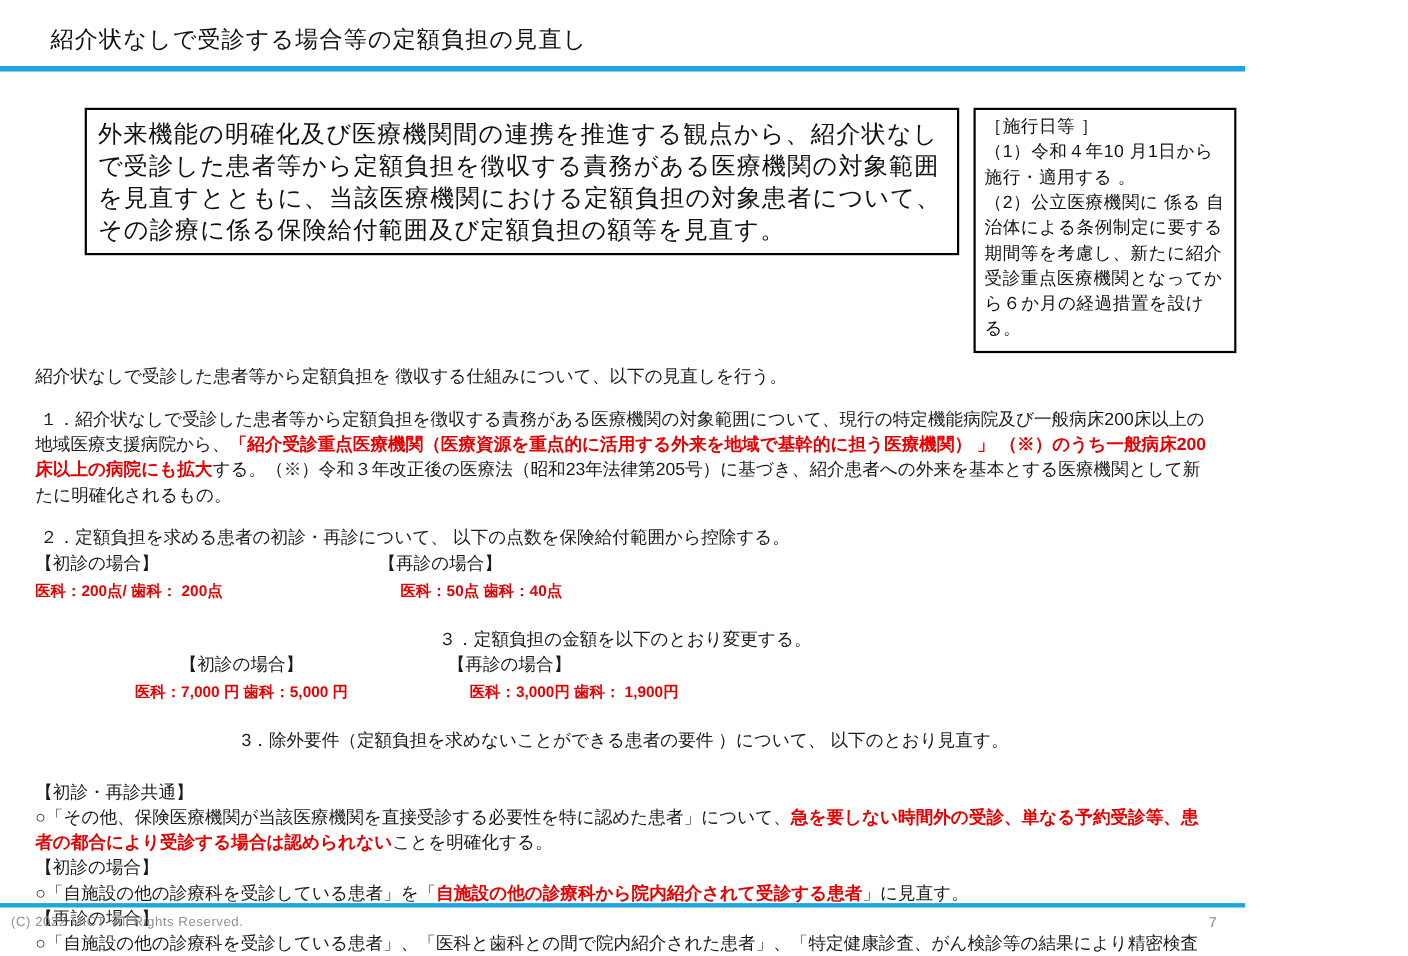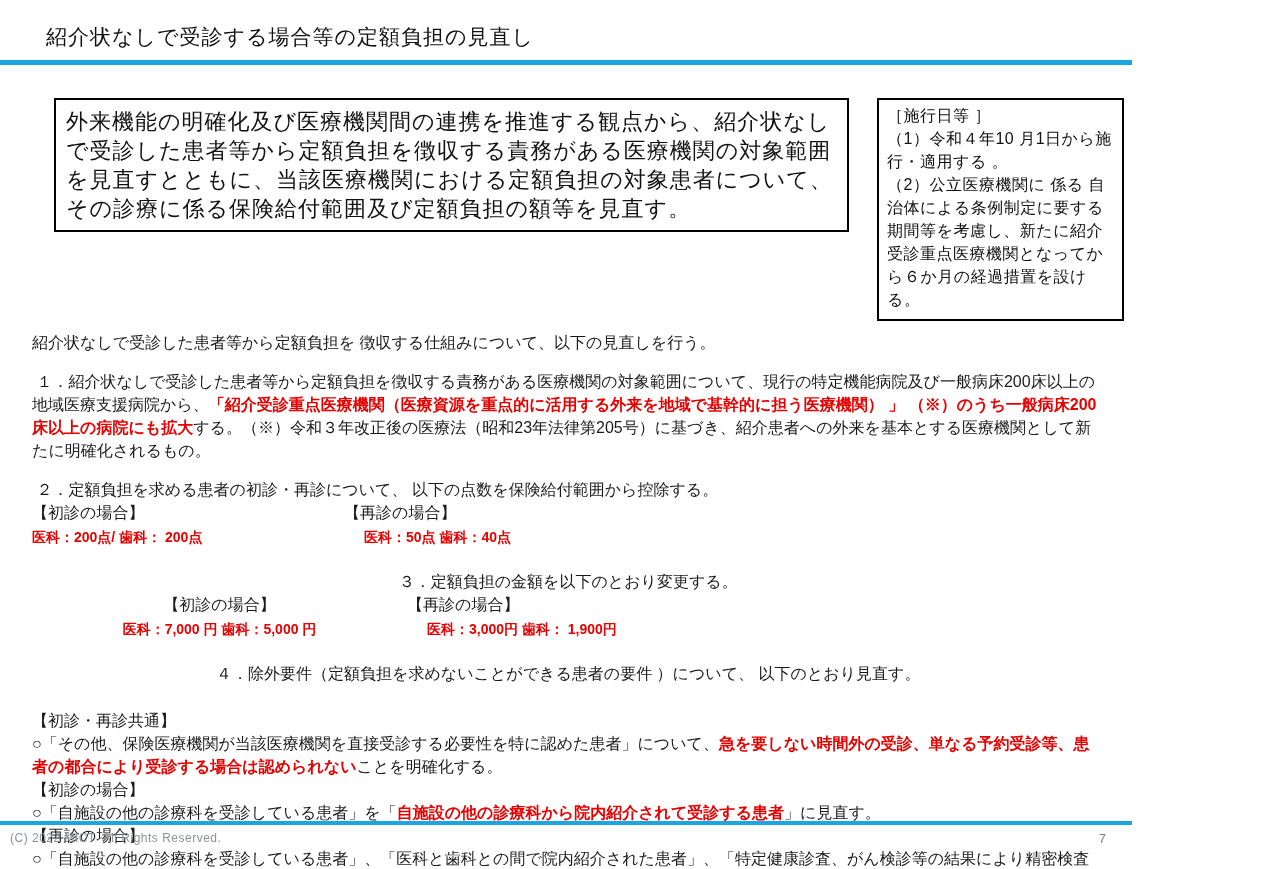--- a/index.html
+++ b/index.html
@@ -12,21 +12,21 @@
     color:#1a1a1a;
   }
   
   .header{padding:22px 0 0 46px;}
   .page-title{
     margin:0;font-size:21px;font-weight:400;letter-spacing:1px;color:#111;
     line-height:30px;white-space:pre-wrap;
   }
   .title-rule{height:5px;background:#1BA6E2;margin-top:8px;}
   
-  .top-row{display:flex;align-items:flex-start;margin:33px 8px 0 54px;gap:28px;}
+  .top-row{display:flex;align-items:flex-start;margin:33px 8px 0 77px;gap:13px;}
   .summary-box{
     box-sizing:border-box;width:795px;border:2px solid #000;
     padding:7px 10px;
   }
   .summary-box p{
     margin:0;font-size:22px;line-height:29px;letter-spacing:1px;
     white-space:pre-wrap;color:#111;
   }
   .enforcement-box{
     box-sizing:border-box;flex:1;border:2px solid #000000;
@@ -102,21 +102,21 @@
       <div class="cols">
         <span class="col1-3">【初診の場合】</span>
         <span>【再診の場合】</span>
       </div>
       <div class="cols vals">
         <span class="col1-3 red-em">医科：7,000 円 歯科：5,000 円</span>
         <span class="red-em">医科：3,000円 歯科： 1,900円</span>
       </div>
     </div>
 
-    <p class="para mt20"> ４．除外要件（定額負担を求めないことができる患者の要件 ）について、 以下のとおり見直す。</p>
+    <p class="para mt20"> 3．除外要件（定額負担を求めないことができる患者の要件 ）について、 以下のとおり見直す。</p>
 
     <p class="para mt24">【初診・再診共通】</p>
     <p class="para"><span>○「その他、保険医療機関が当該医療機関を直接受診する必要性を特に認めた患者」について、</span><span class="red-em">急を要しない時間外の受診、単なる予約受診等、患者の都合により受診する場合は認められない</span><span>ことを明確化する。</span></p>
 
     <p class="para">【初診の場合】</p>
     <p class="para"><span>○「自施設の他の診療科を受診している患者」を「</span><span class="red-em">自施設の他の診療科から院内紹介されて受診する患者</span><span>」に見直す。</span></p>
 
     <p class="para">【再診の場合】</p>
     <p class="para"><span>○「自施設の他の診療科を受診している患者」、「医科と歯科との間で院内紹介された患者」、「特定健康診査、がん検診等の結果により精密検査受診の指示を受けた患者」、「地域に他に当該診療科を標榜する保険医療機関がなく、当該保険医療機関が外来診療を実質的に担っているような診療科を受診する患者」及び「治験協力者である患者」を削除する。</span></p>
   </div>

